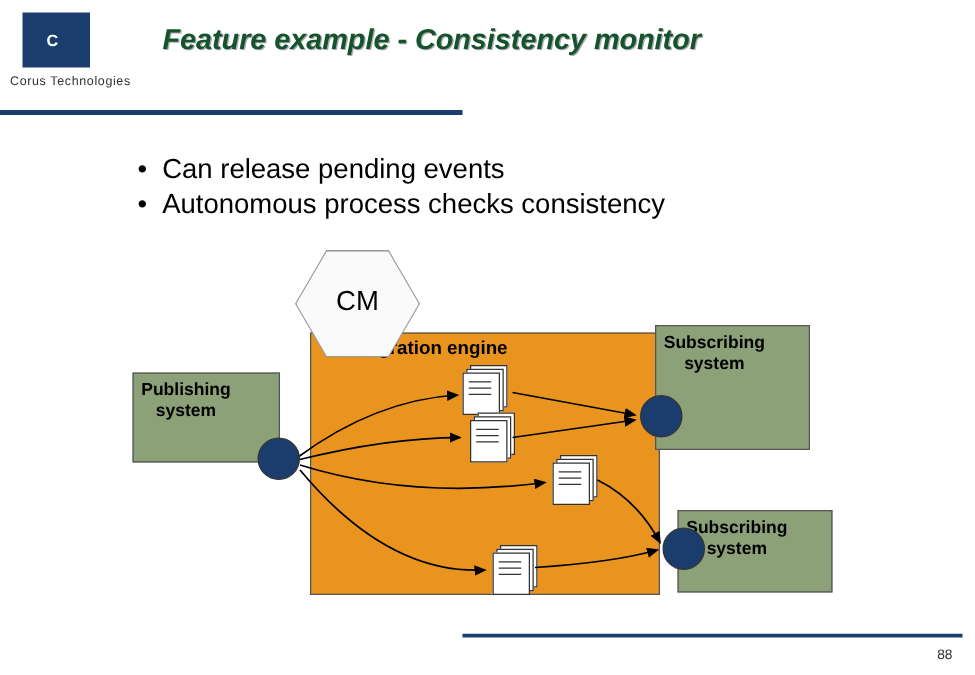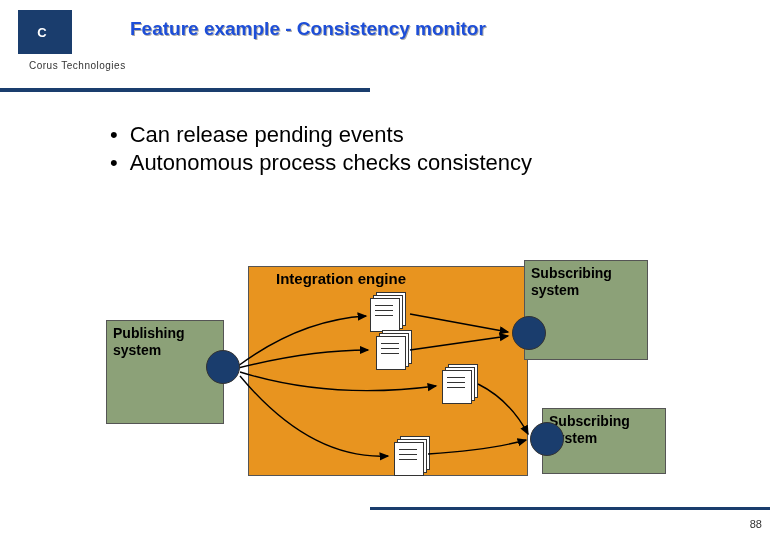--- a/index.html
+++ b/index.html
@@ -1,43 +1,43 @@
 <!DOCTYPE html>
 <html><head>
 <meta charset="utf-8">
 <style>
 * { margin: 0; padding: 0; box-sizing: border-box; }
 body { width: 780px; height: 540px; background: #fff; font-family: Arial, sans-serif; position: relative; overflow: hidden; }
 
 .header { position: relative; height: 100px; }
 .logo-box { position: absolute; left: 18px; top: 10px; width: 54px; height: 44px; background: #1a3d6d; display: flex; align-items: center; justify-content: center; }
 .logo-inner { color: #fff; font-size: 13px; font-weight: bold; letter-spacing: 6px; }
-.logo-sub { position: absolute; left: 8px; top: 60px; font-size: 10px; color: #333; letter-spacing: 0.5px; margin-left: 21px; }
-.title { position: absolute; left: 130px; top: 18px; font-size: 19px; font-weight: bold; color: #1d4ed8; text-shadow: 1px 1px 0 #aaa; }
+.logo-sub { position: absolute; left: 8px; top: 60px; font-size: 10px; color: #333; letter-spacing: 0.5px; }
+.title { position: absolute; left: 130px; top: 18px; font-size: 23px; font-weight: bold; color: #14532d; text-shadow: 1px 1px 0 #aaa; font-style: italic; }
 .underline-top { position: absolute; left: 0; top: 88px; width: 370px; height: 4px; background: #1a3d6d; }
 
 .bullets { position: absolute; left: 110px; top: 122px; font-size: 22px; color: #000; }
 .bullets li { list-style: none; margin-bottom: 2px; }
 .bullet-dot { margin: 0 12px 0 0; }
 
 .diagram { position: absolute; left: 110px; top: 200px; width: 560px; height: 300px; }
 
 .hexagon { position: absolute; left: 126px; top: 0px; width: 100px; height: 86px; }
 .hex-border { position: absolute; top:0; left:0; width: 100px; height: 86px; clip-path: polygon(25% 0%, 75% 0%, 100% 50%, 75% 100%, 25% 100%, 0% 50%); background:#999; }
 .hex-inner { position:absolute; top:1px; left:1px; width:98px; height:84px; background:#fafafa; clip-path: polygon(25% 0%, 75% 0%, 100% 50%, 75% 100%, 25% 100%, 0% 50%);}
 .hex-label { position: absolute; left: 0; top: 28px; width: 100px; text-align: center; font-size: 22px; color: #000; }
 
 .engine { position: absolute; left: 138px; top: 66px; width: 280px; height: 210px; background: #e8941f; border: 1px solid #555; }
 .engine-label { position: absolute; left: 166px; top: 70px; font-size: 15px; font-weight: bold; color: #000; }
 
 .green-box { position: absolute; background: #8ca178; border: 1px solid #555; }
-.pub-box { left: -4px; top: 120px; width: 118px; height: 104px; }
+.pub-box { left: -4px; top: 98px; width: 118px; height: 72px; }
 .sub-box1 { left: 414px; top: 60px; width: 124px; height: 100px; }
 .sub-box2 { left: 432px; top: 208px; width: 124px; height: 66px; }
-.box-label { position: absolute; left: 6px; top: 4px; font-size: 14px; font-weight: bold; color: #000; line-height: 1.2; }
+.box-label { position: absolute; left: 6px; top: 4px; font-size: 14px; font-weight: bold; color: #000; line-height: 1.2; text-align: center; }
 
 .circle { position: absolute; width: 34px; height: 34px; border-radius: 50%; background: #1a3d6d; border: 1px solid #333; }
 .c1 { left: 96px; top: 150px; }
 .c2 { left: 402px; top: 116px; }
 .c3 { left: 420px; top: 222px; }
 
 .doc-stack { position: absolute; width: 36px; height: 40px; }
 .doc { position: absolute; width: 30px; height: 34px; background: #fff; border: 1px solid #333; }
 .doc::before, .doc::after { content:''; position:absolute; left:4px; height:1px; background:#333; width:18px; }
 .doc::before { top: 6px; }
@@ -82,20 +82,25 @@
   </div>
   <div class="green-box sub-box1">
     <div class="box-label" style="white-space:pre-line">Subscribing
 system</div>
   </div>
   <div class="green-box sub-box2">
     <div class="box-label" style="white-space:pre-line">Subscribing
 system</div>
   </div>
 
+  <div class="hexagon">
+    <div class="hex-border"></div>
+    <div class="hex-inner"></div>
+    <div class="hex-label">CM</div>
+  </div>
 
   <div class="doc-stack ds1 dstack-a">
     <div class="doc">
         <div class="doc-line3"></div>
       </div>
       <div class="doc">
         <div class="doc-line3"></div>
       </div>
       <div class="doc">
         <div class="doc-line3"></div>

